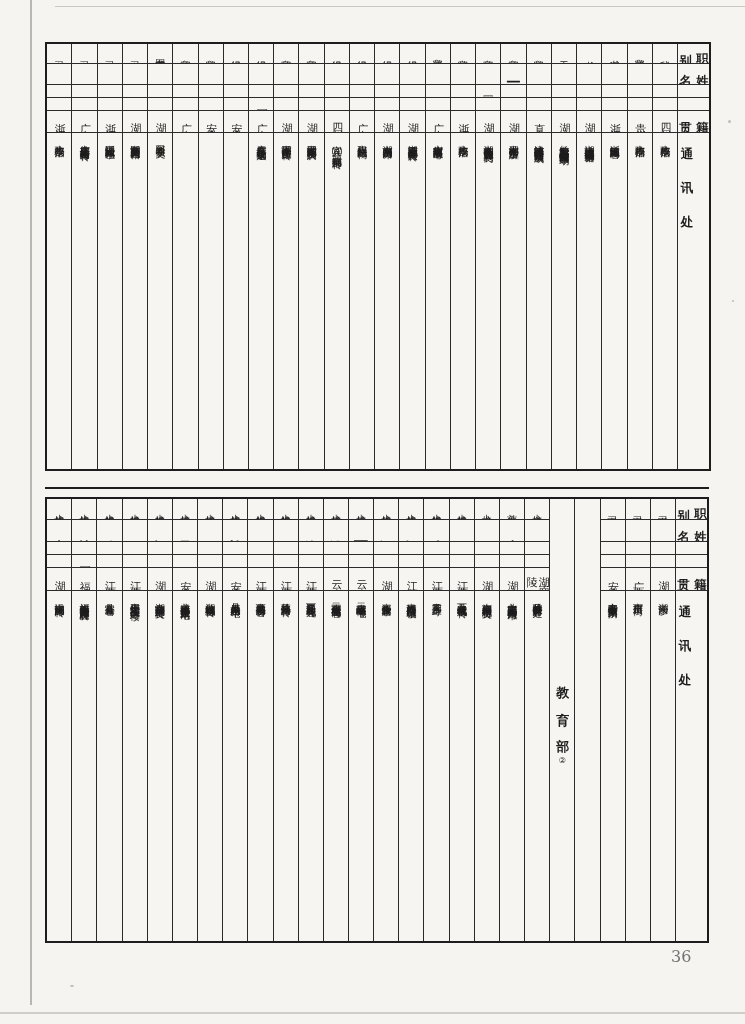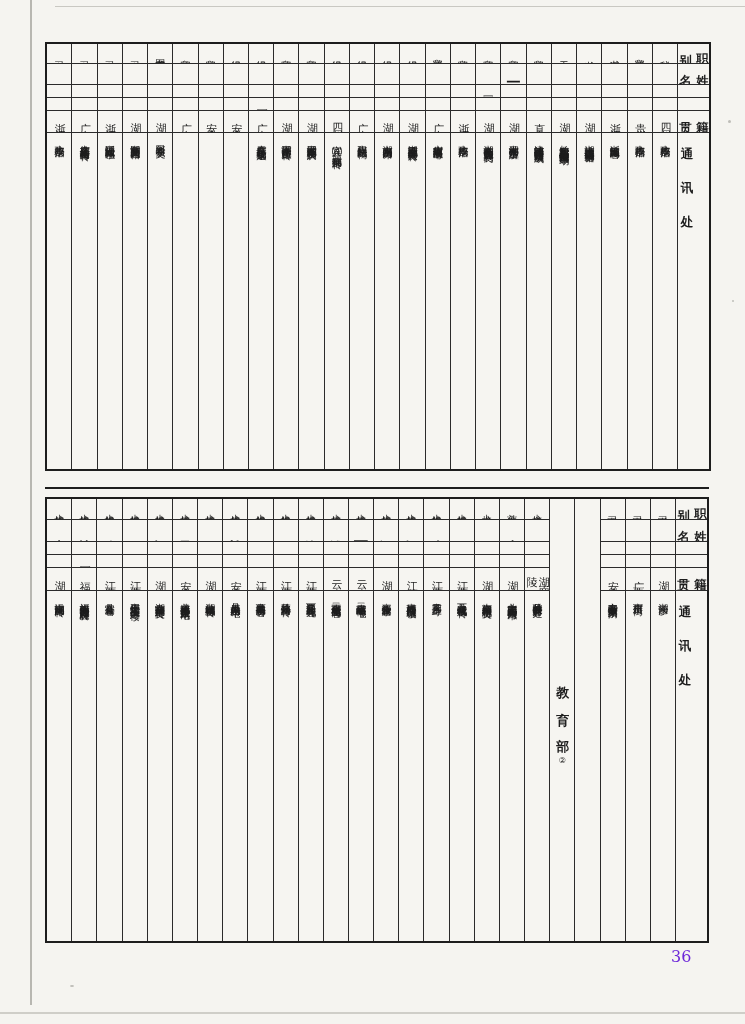--- a/index.html
+++ b/index.html
@@ -74,21 +74,21 @@
   .h-jiguan{letter-spacing:16px;}
   .h-tongxun{letter-spacing:34px;}
 
   .col.tall{justify-content:center;align-items:center;}
   .section-label{font-size:13px;font-weight:bold;letter-spacing:26px;}
   .section-note{font-size:8px;margin-top:2px;}
 
   .pagenum{
     position:absolute;left:671px;top:947px;
     font-family:"DejaVu Serif",serif;
-    font-size:16px;color:#6d28d9;
+    font-size:16px;color:#737373;
   }
 </style>
 </head>
 <body>
 
 <div class="page">
   <div class="edge-left"></div>
   <div class="edge-top"></div>
   <div class="edge-bottom"></div>
   <div class="speck" style="left:728px;top:120px;width:3px;height:3px;"></div>

